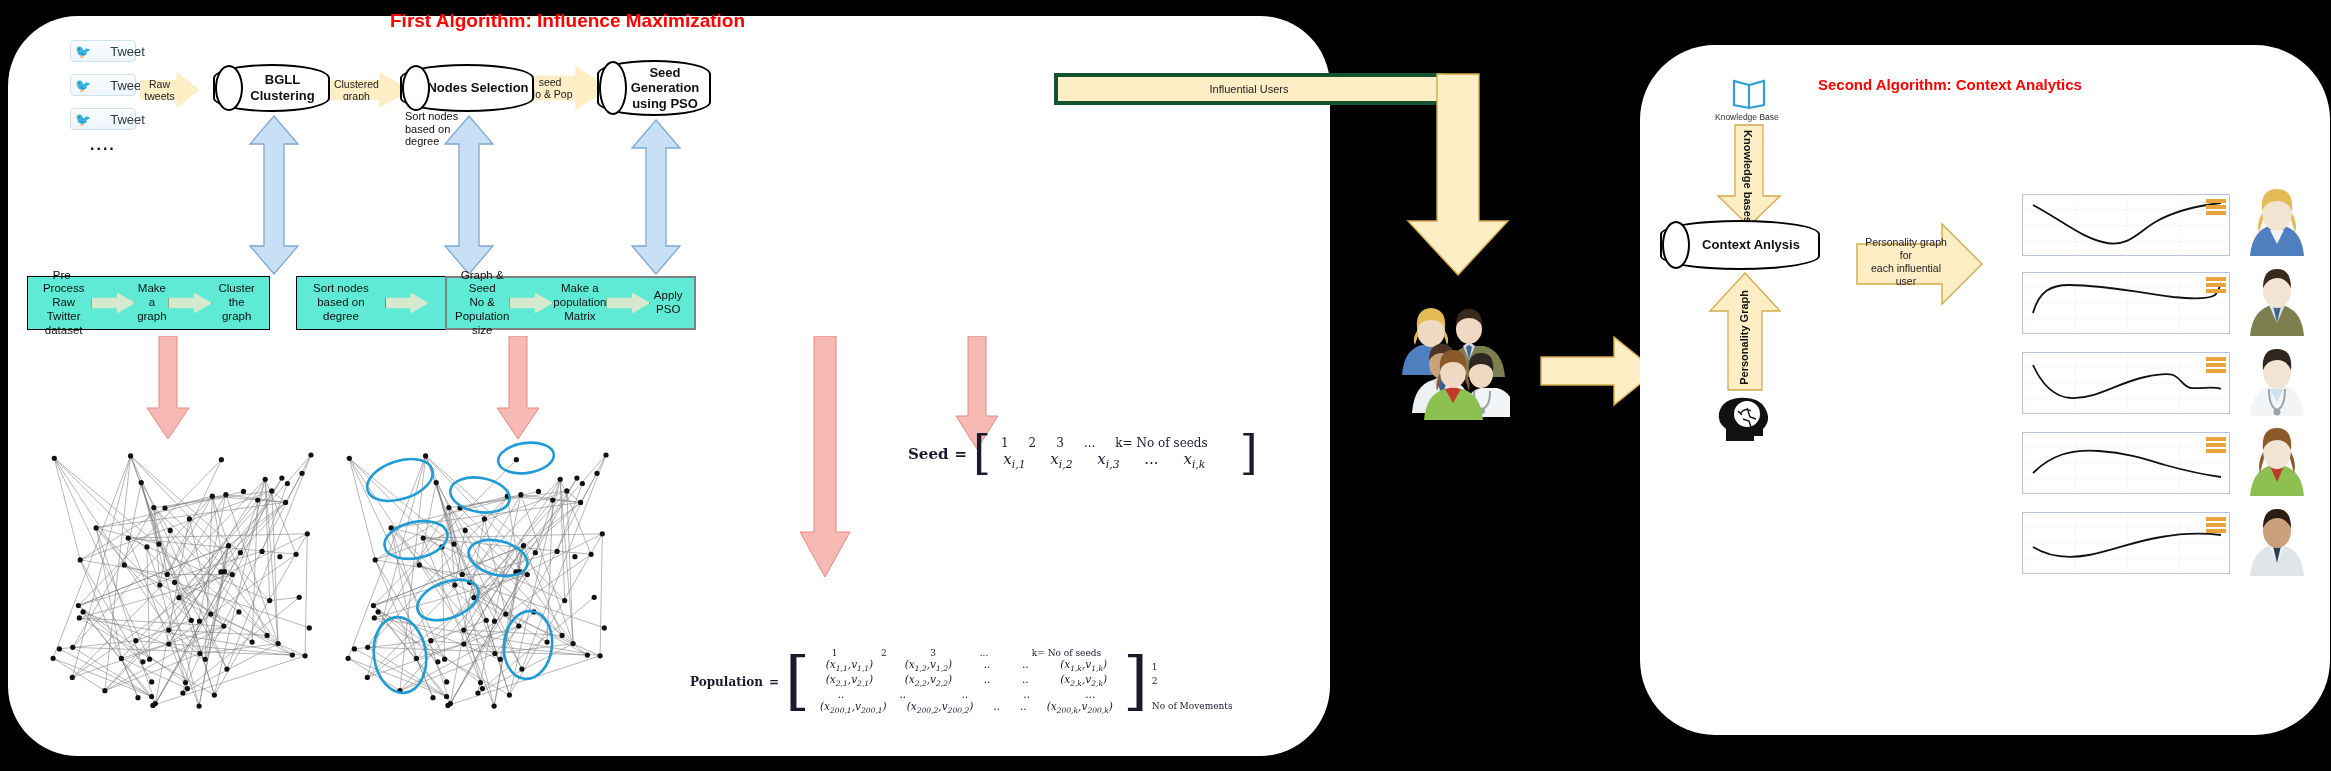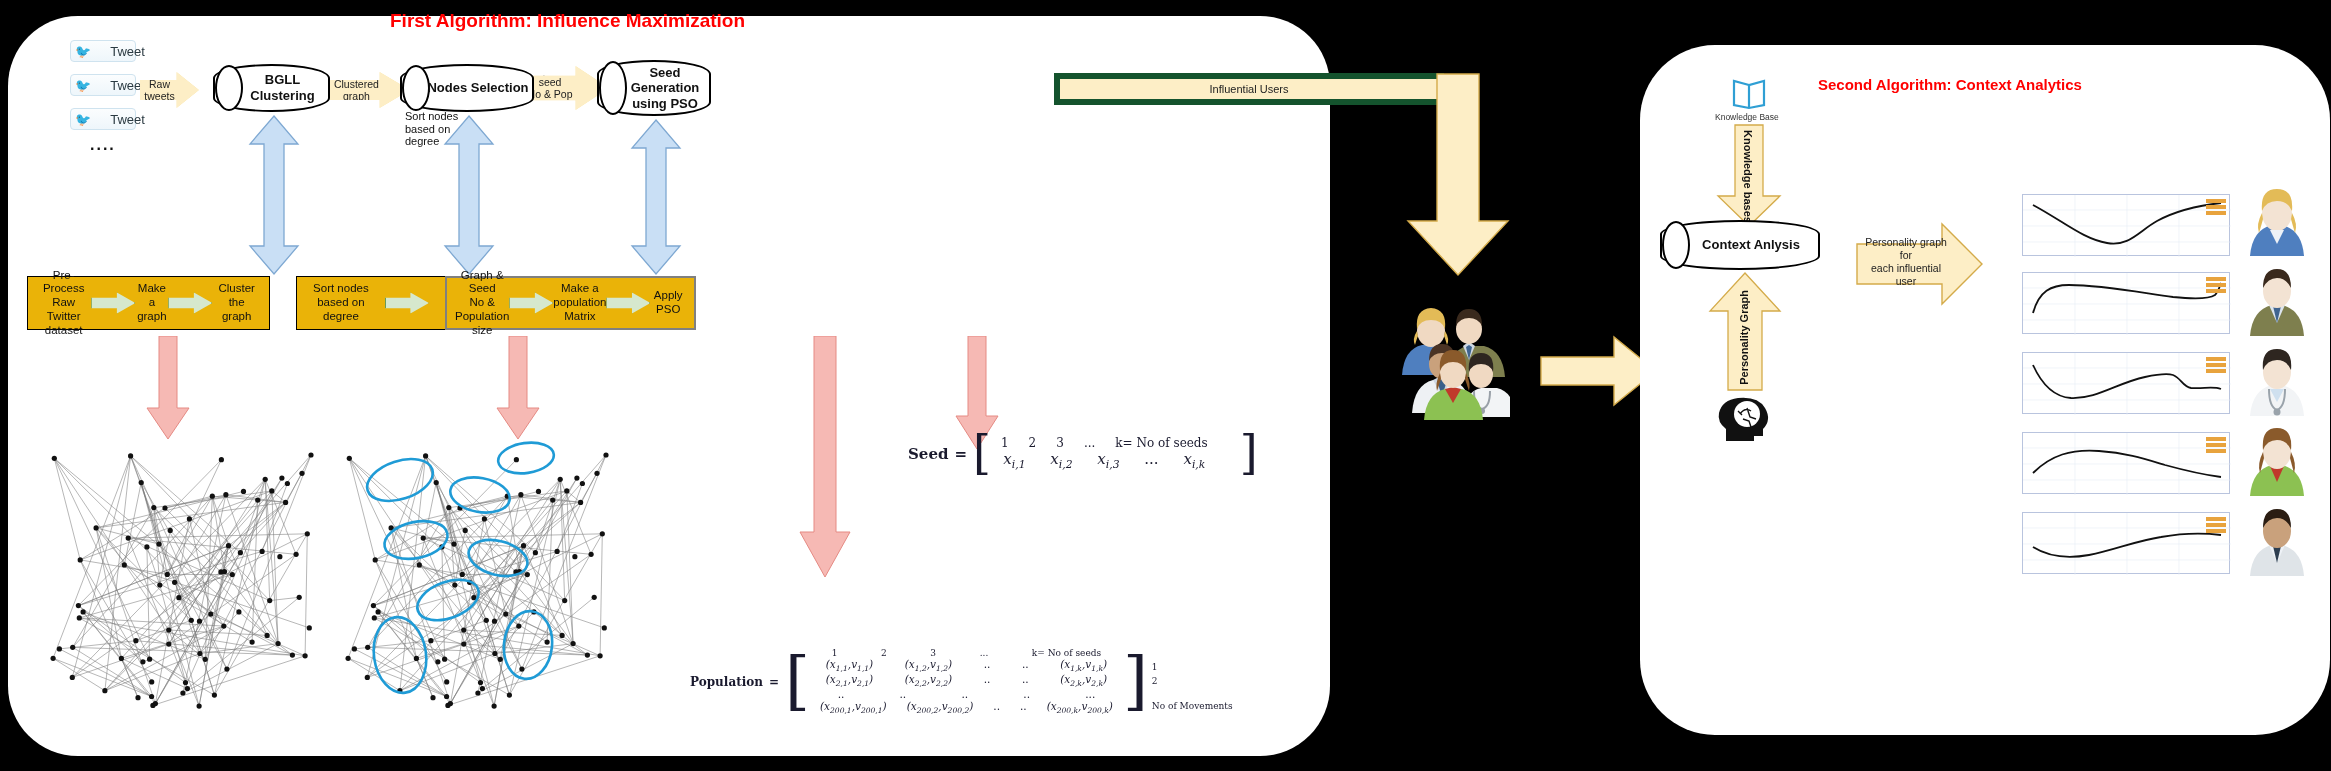--- a/index.html
+++ b/index.html
@@ -47,21 +47,21 @@
             background:#fdeec6;}
   .chev .ctext{position:relative;z-index:3;padding-right:34%;}
 
   
   .bluearrow{position:absolute;}
 
   
   .redarrow{position:absolute;}
 
   
-  .subbox{position:absolute;border:1.6px solid #000;background:#eab308;box-sizing:border-box;
+  .subbox{position:absolute;border:1.6px solid #000;background:#5eead4;box-sizing:border-box;
      display:flex;align-items:center;justify-content:space-around;padding:0 8px;}
   .subbox.grey{border:2px solid #808080;}
   .subtxt{font-size:11.5px;color:#111;text-align:center;line-height:1.2;white-space:pre-line;}
   .gchev{width:44px;height:22px;flex:0 0 auto;position:relative;}
   .gchev i{position:absolute;inset:0;background:#d6e8cd;border:1px solid #6a9a55;
      clip-path:polygon(0 26%,58% 26%,58% 2%,100% 50%,58% 98%,58% 74%,0 74%);}
 
   #sub1{left:27px;top:276px;width:243px;height:54px;}
   #sub2{left:296px;top:276px;width:225px;height:54px;}
   #sub3{left:445px;top:276px;width:251px;height:54px;}
@@ -80,21 +80,21 @@
   .mcell{text-align:center;padding:0 10px;white-space:nowrap;}
   .hdr{text-align:center;font-size:12px;}
   sub{font-size:.72em;}
   .ital{font-style:italic;}
 
   
   .people{position:absolute;}
 
   
   #band-influential{position:absolute;left:1054px;top:73px;width:390px;height:32px;
-     background:#fdeec6;border:6px solid #14532d;box-sizing:border-box;
+     background:#fdeec6;border:4px solid #14532d;box-sizing:border-box;
      display:flex;align-items:center;justify-content:center;font-size:11px;color:#222;}
 
   
   .chartbox{position:absolute;border:1px solid #b9c4de;background:#fff;box-sizing:border-box;}
   .chartbox .legend{position:absolute;right:3px;top:4px;width:20px;}
   .chartbox .legend div{height:4px;background:#e8a33d;margin-bottom:2px;}
   .avatar{position:absolute;}
 
   .icaption{position:absolute;font-size:8.5px;color:#333;white-space:nowrap;}
   .vlabel{position:absolute;font-weight:bold;font-size:11px;color:#111;

